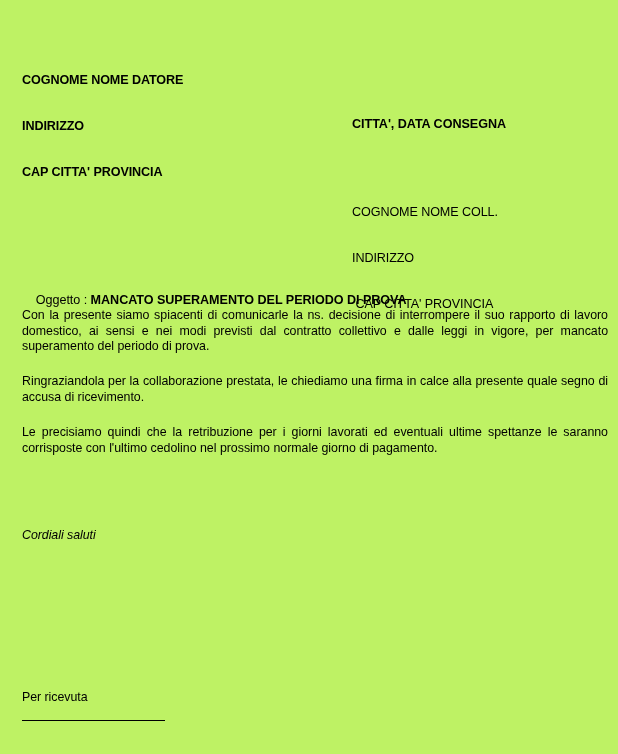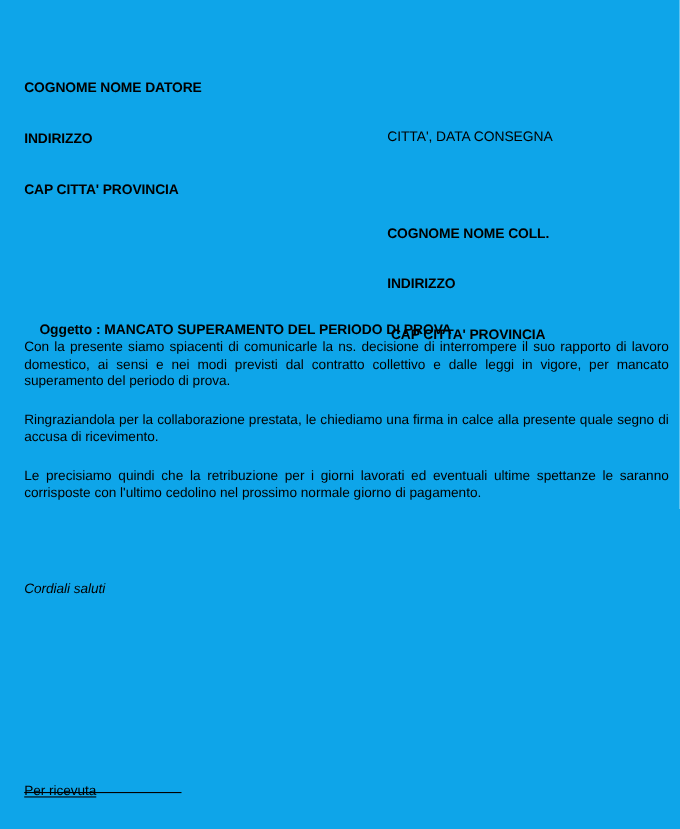--- a/index.html
+++ b/index.html
@@ -10,21 +10,21 @@
   }
   body {
     font-family: "Liberation Sans", "DejaVu Sans", sans-serif;
     color: #000000;
     -webkit-font-smoothing: antialiased;
   }
   .page {
     position: relative;
     width: 618px;
     height: 754px;
-    background: #0ea5e9;
+    background: #bef264;
     overflow: hidden;
   }
 
   
   .blk {
     position: absolute;
     font-size: 12.4px;
     line-height: 15.2px;
     letter-spacing: -0.05px;
     white-space: pre-wrap;
@@ -42,45 +42,45 @@
   }
   .sender .ln { display: block; }
 
   
   .placedate {
     left: 352px;
     top: 117px;
     width: 260px;
     font-size: 12.6px;
     line-height: 15.4px;
-    font-weight: normal;
+    font-weight: bold;
     letter-spacing: -0.05px;
   }
 
   
   .recipient {
     left: 352px;
     top: 174px;
     width: 260px;
     font-size: 12.6px;
     line-height: 15.4px;
-    font-weight: bold;
+    font-weight: normal;
     letter-spacing: -0.1px;
   }
   .recipient .ln { display: block; }
 
   
   .subject {
     left: 22px;
     top: 278px;
     width: 586px;
     font-size: 12.6px;
     line-height: 15.4px;
   }
-  .subject .lbl { font-weight: bold; }
+  .subject .lbl { font-weight: normal; }
   .subject .val { font-weight: bold; letter-spacing: -0.05px; }
 
   
   .body-wrap {
     position: absolute;
     left: 22px;
     top: 308px;
     width: 586px;
   }
   .para {
@@ -109,24 +109,23 @@
     width: 300px;
     text-align: right;
     font-size: 12.6px;
     line-height: 15.4px;
     letter-spacing: 0.1px;
   }
 
   
   .receipt {
     left: 22px;
-    top: 712px;
+    top: 690px;
     font-size: 12.4px;
     line-height: 15.6px;
-    text-decoration: underline;
   }
   .sig-line {
     position: absolute;
     left: 22px;
     top: 720px;
     width: 143px;
     height: 0;
     border-top: 1.6px solid #000000;
   }
 </style>

